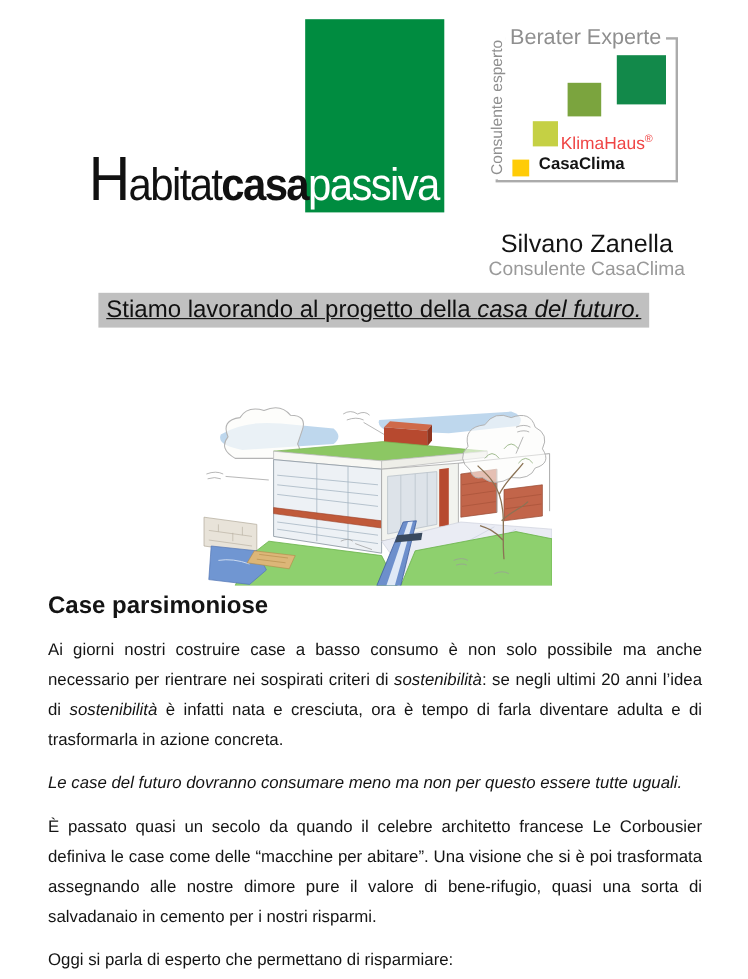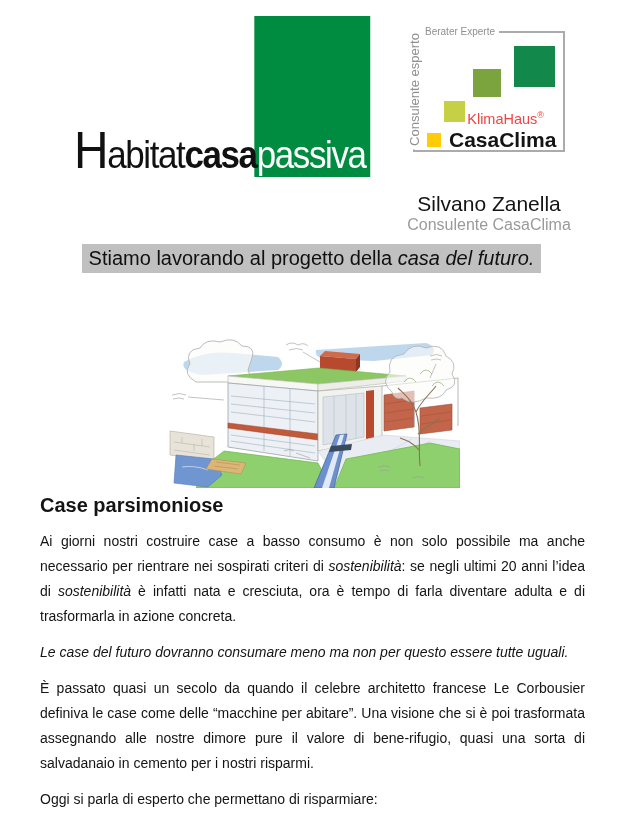--- a/index.html
+++ b/index.html
@@ -24,43 +24,43 @@
     content:""; position:absolute; z-index:-1;
     left:-3px; right:-5px; top:-118px; bottom:-1px;
     background:#008C40;
   }
 
   
   .cc-logo { position:absolute; left:413px; top:24px; width:152px; height:128px; font-family:"Liberation Sans", sans-serif; }
   .cc-frame { position:absolute; left:0; right:0; top:7px; bottom:0; border:2px solid #ababab; }
   .cc-berater {
     position:absolute; left:8px; top:0; background:#fff; padding:0 4px;
-    font-size:10px; color:#8f8f8f; white-space:nowrap; line-height:15px;
+    font-size:18px; color:#8f8f8f; white-space:nowrap; line-height:15px;
   }
   .cc-consulente {
     position:absolute; left:-59px; top:58px; width:120px; height:15px;
     transform:rotate(-90deg); text-align:center; background:#fff;
     font-size:13px; color:#8f8f8f; line-height:15px; white-space:nowrap;
   }
   .sq { position:absolute; }
   .sq-yellow { left:14px;  top:109px; width:14px; height:14px; background:#FFCC07; }
   .sq-yg     { left:31px;  top:77px;  width:21px; height:21px; background:#C5D044; }
   .sq-olive  { left:60px;  top:45px;  width:28px; height:28px; background:#7BA43E; }
   .sq-dark   { left:101px; top:22px;  width:41px; height:41px; background:#12894A; }
   .cc-klimahaus { position:absolute; right:21px; top:86px; font-size:14.5px; color:#ef4444; white-space:nowrap; }
   .cc-klimahaus sup { font-size:9px; }
-  .cc-casaclima { position:absolute; left:36px; top:104px; font-size:21px; font-weight:700; color:#141414; white-space:nowrap; }
+  .cc-casaclima { position:absolute; left:36px; top:104px; font-size:14px; font-weight:700; color:#141414; white-space:nowrap; }
 
   
   .signature { position:absolute; left:400px; top:168px; width:178px; text-align:center; }
   .sig-name { font-size:21px; color:#141414; line-height:24px;margin-top:24px; }
   .sig-role { font-size:16px; color:#9a9a9a; line-height:17px; }
 
   
-  .title { position:absolute; left:0; top:247px; width:623px; text-align:center; }
+  .title { position:absolute; left:0; top:247px; width:623px; text-align:center;text-decoration:underline; }
   .title-line { margin-bottom:8px; }
   .hl { background:#C0C0C0; padding:3px 7px 4px; font-size:20px; color:#101010; }
   .it { font-style:italic; }
 
   
   .sketch { position:absolute; left:168px; top:338px; width:292px; height:150px; }
 
   
   .bodytext { position:absolute; left:40px; top:496px; width:545px; font-size:14px; line-height:25px; color:#141414; }
   .b-heading { font-weight:700; font-size:20px; line-height:18px; margin-bottom:15px; }

